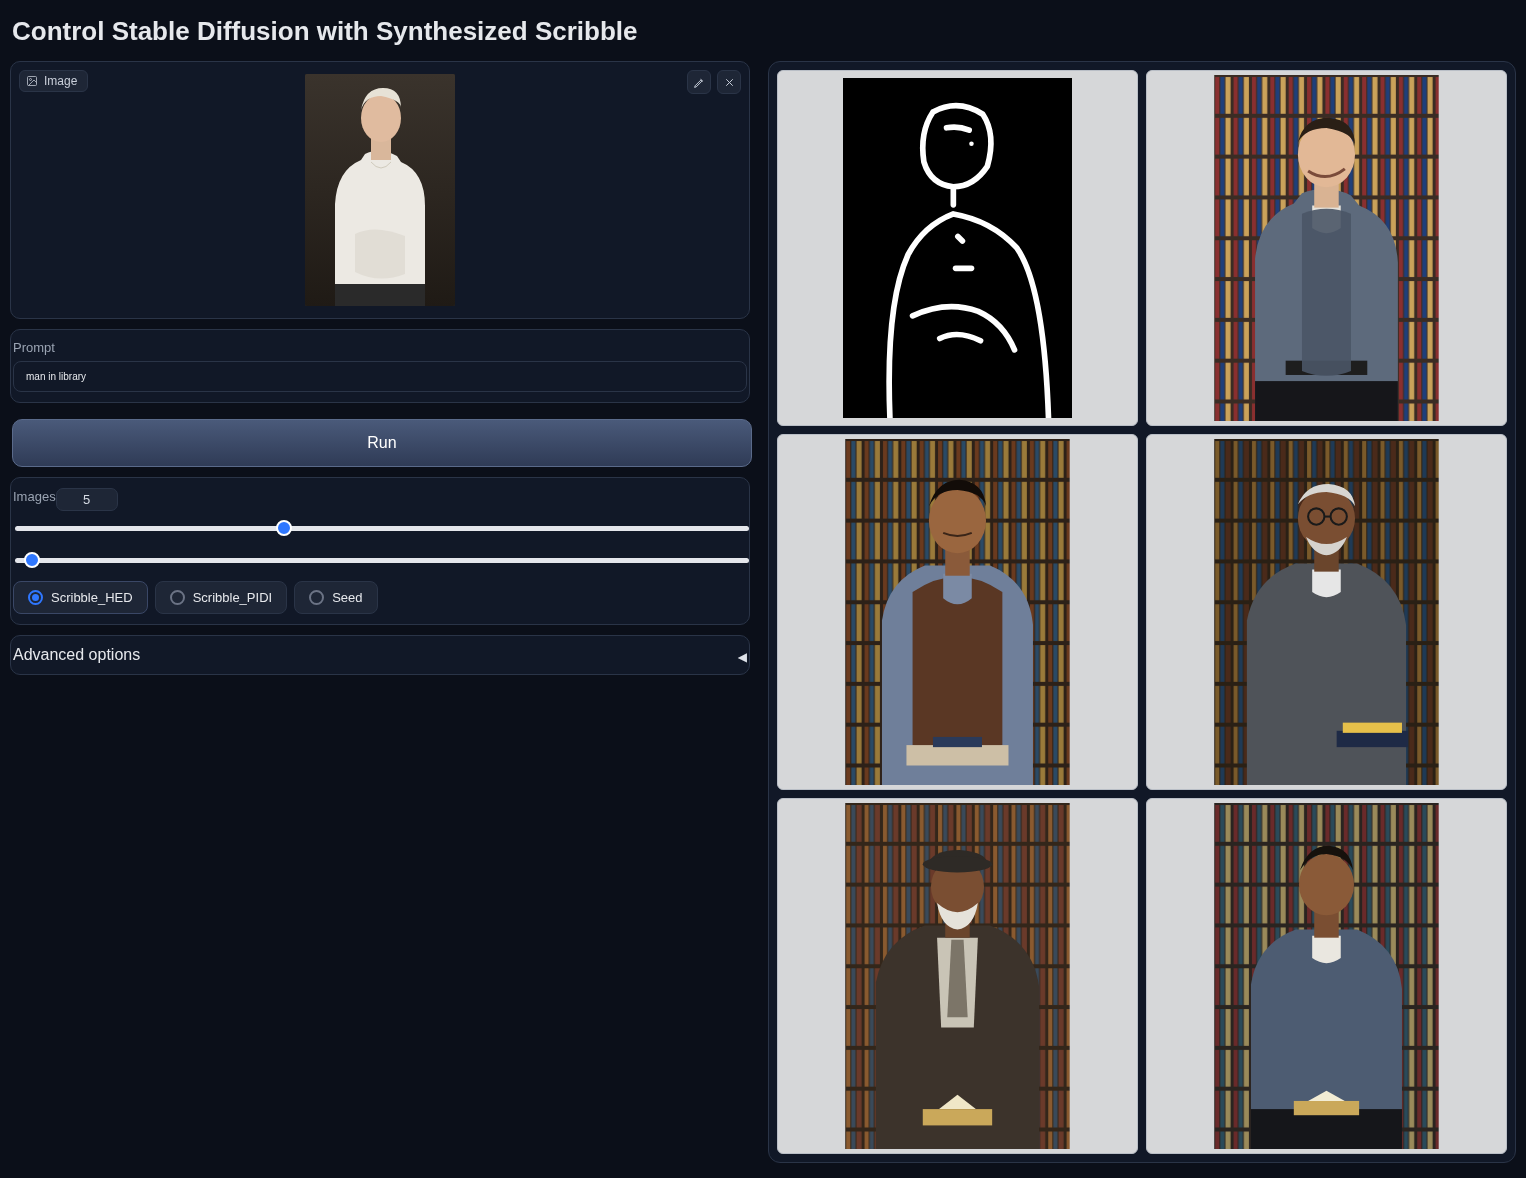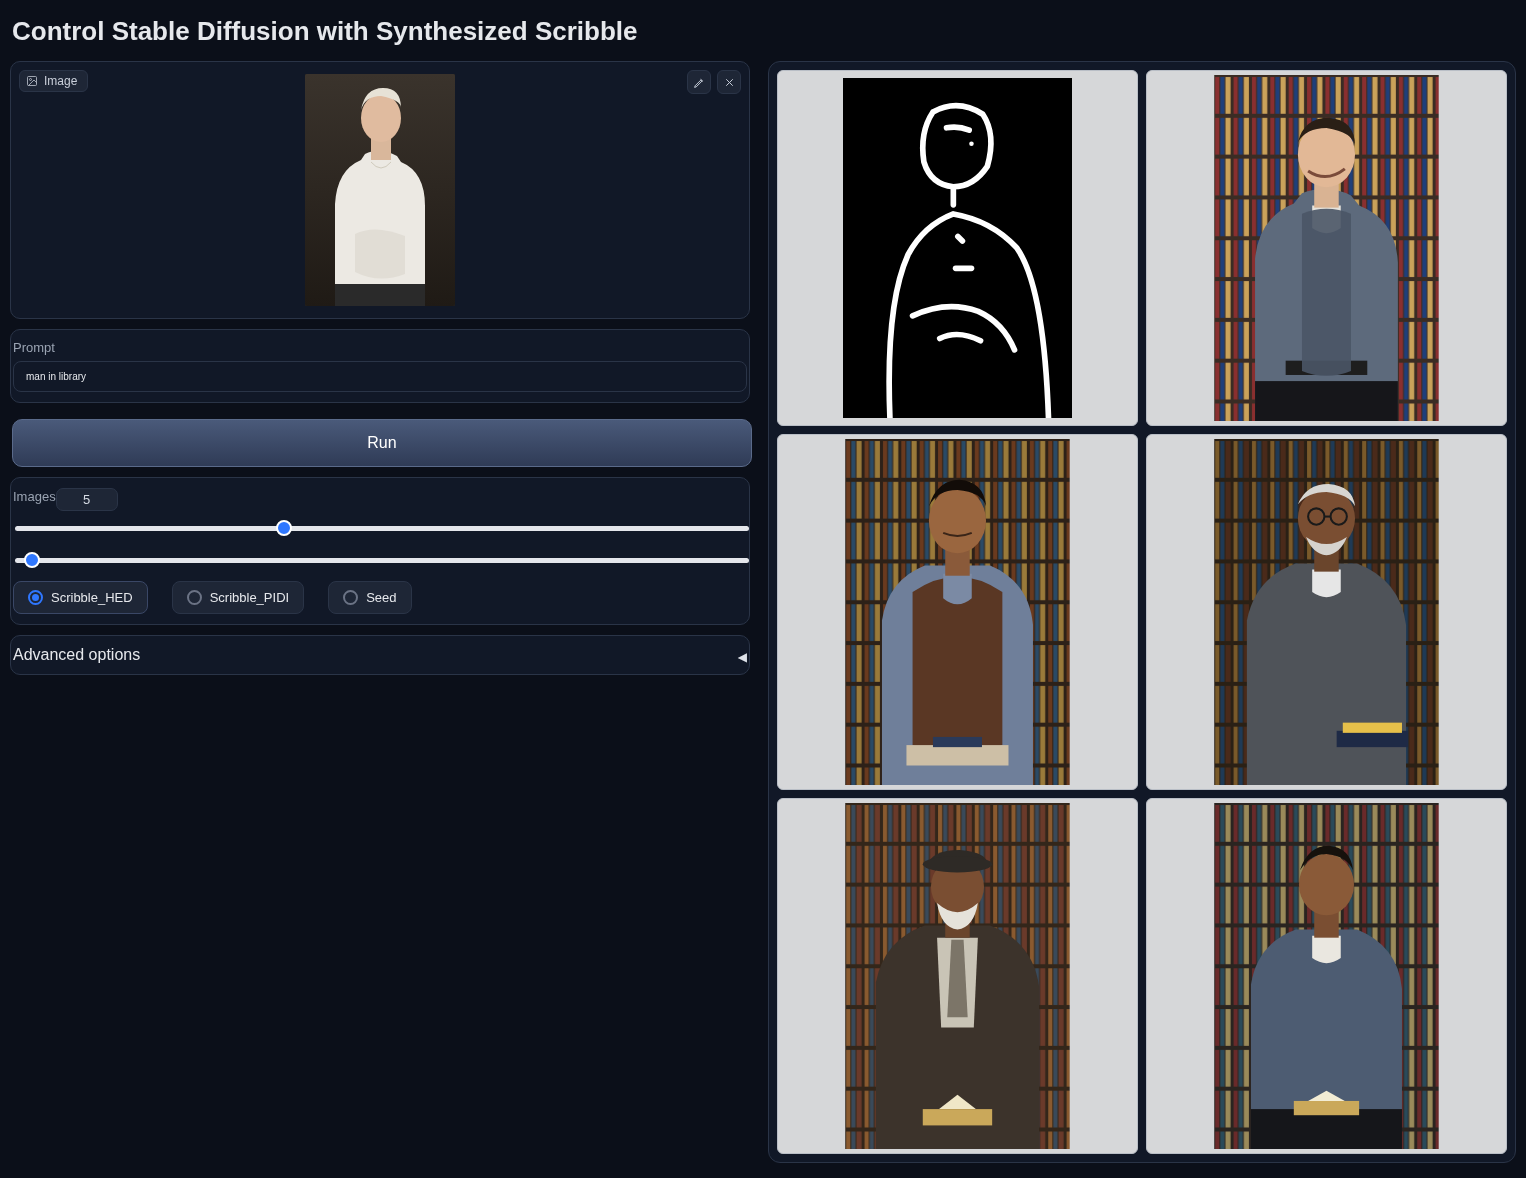--- a/index.html
+++ b/index.html
@@ -31,21 +31,21 @@
   .label{font-size:13px;color:var(--muted);margin-bottom:6px;display:block;}
   .text-input{width:100%;background:#111827;border:1px solid var(--panel-border);color:var(--text);border-radius:8px;padding:9px 12px;font-size:10px;}
   .run{width:100%;background:linear-gradient(180deg,var(--run-b),var(--run-a));border:1px solid #5a6a8a;color:#fff;font-weight:400;font-size:16px;border-radius:10px;padding:14px 0;margin:6px 2px 10px;cursor:pointer;}
   .slider-row{display:flex;align-items:center;margin-bottom:6px;}
   .val-box{min-width:62px;text-align:center;background:#1e2636;border:1px solid var(--panel-border);border-radius:7px;padding:3px 12px;font-size:13px;color:#d6dbe4;}
   input[type=range]{-webkit-appearance:none;width:100%;height:5px;border-radius:3px;background:#e4e6eb;outline:none;}
   input[type=range]::-webkit-slider-thumb{-webkit-appearance:none;width:16px;height:16px;border-radius:50%;background:var(--accent);border:2px solid #fff;margin-top:-1px;}
   .slider-images{background:linear-gradient(to right,var(--accent) 0%,var(--accent) 37%,#e4e6eb 37%,#e4e6eb 100%);}
   .slider-seed{background:linear-gradient(to right,var(--accent) 0%,var(--accent) 1%,#e4e6eb 1%,#e4e6eb 100%);}
   .card .slider-block{margin-bottom:14px;}
-  .radio-group{display:flex;gap:24px;margin-top:8px;}
+  .radio-group{display:flex;gap:7px;margin-top:8px;}
   .radio{display:flex;align-items:center;gap:8px;background:#1e2636;border:1px solid var(--panel-border);border-radius:8px;padding:8px 14px;font-size:13px;cursor:pointer;}
   .radio .dot{width:15px;height:15px;border-radius:50%;border:2px solid #6b7385;display:inline-block;position:relative;}
   .radio.sel{border-color:#3a4766;}
   .radio.sel .dot{border-color:var(--accent);}
   .radio.sel .dot::after{content:"";position:absolute;inset:2px;border-radius:50%;background:var(--accent);}
   .adv{display:flex;justify-content:space-between;align-items:flex-end;cursor:pointer;}
   .adv .tri{font-size:12px;color:#dfe3ea;}
   
   .gallery-card{background:var(--panel);border:1px solid var(--panel-border);border-radius:12px;padding:8px;}
   .gallery{display:grid;grid-template-columns:1fr 1fr;gap:8px;}

